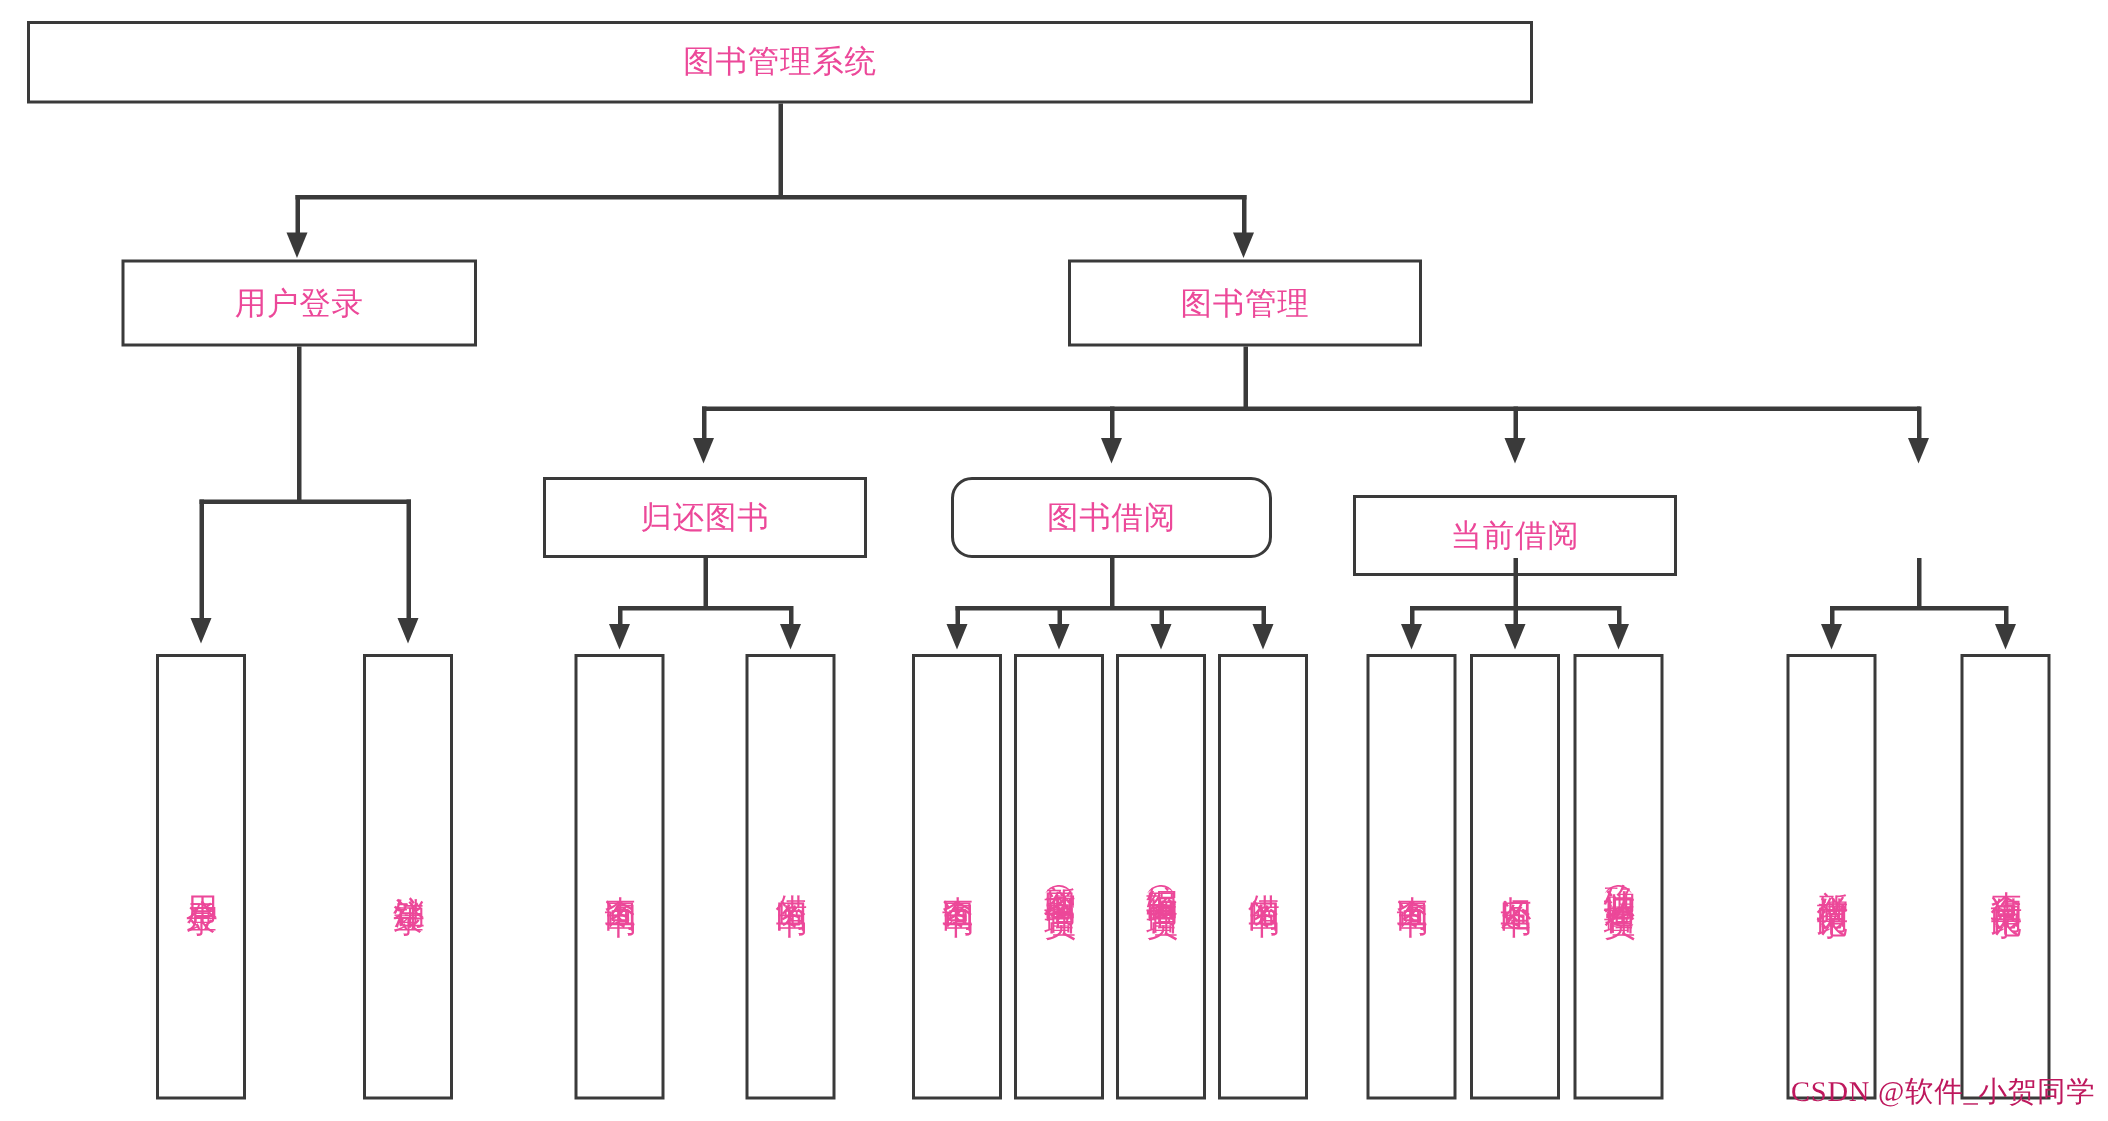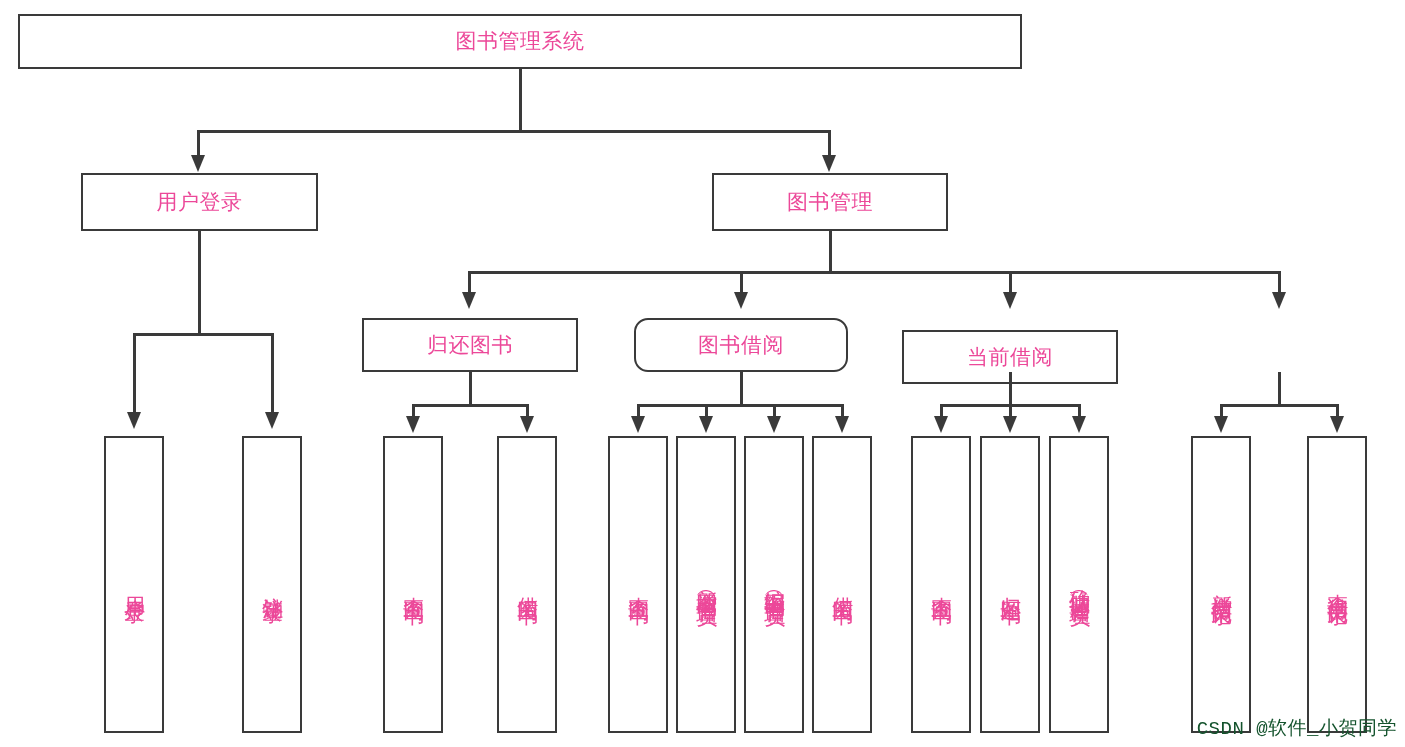--- a/index.html
+++ b/index.html
@@ -67,24 +67,24 @@
     height: 0;
     border-left: 7px solid transparent;
     border-right: 7px solid transparent;
     border-top: 17px solid #3a3a3a;
   }
   #watermark {
     position: absolute;
     right: 8px;
     bottom: 6px;
     font-size: 19px;
-    color: #14532d;
+    color: #be185d;
     letter-spacing: 0.5px;
     white-space: nowrap;
-    font-family: Liberation Mono, monospace;
+    font-family: Liberation Serif, serif;
   }
 </style>
 </head>
 <body>
 
 <div id="diagram">
 
   <div class="node horizontal" style="left:18px; top:14px; width:1004px; height:55px;">
     <span class="node-label">图书管理系统</span>
   </div>

